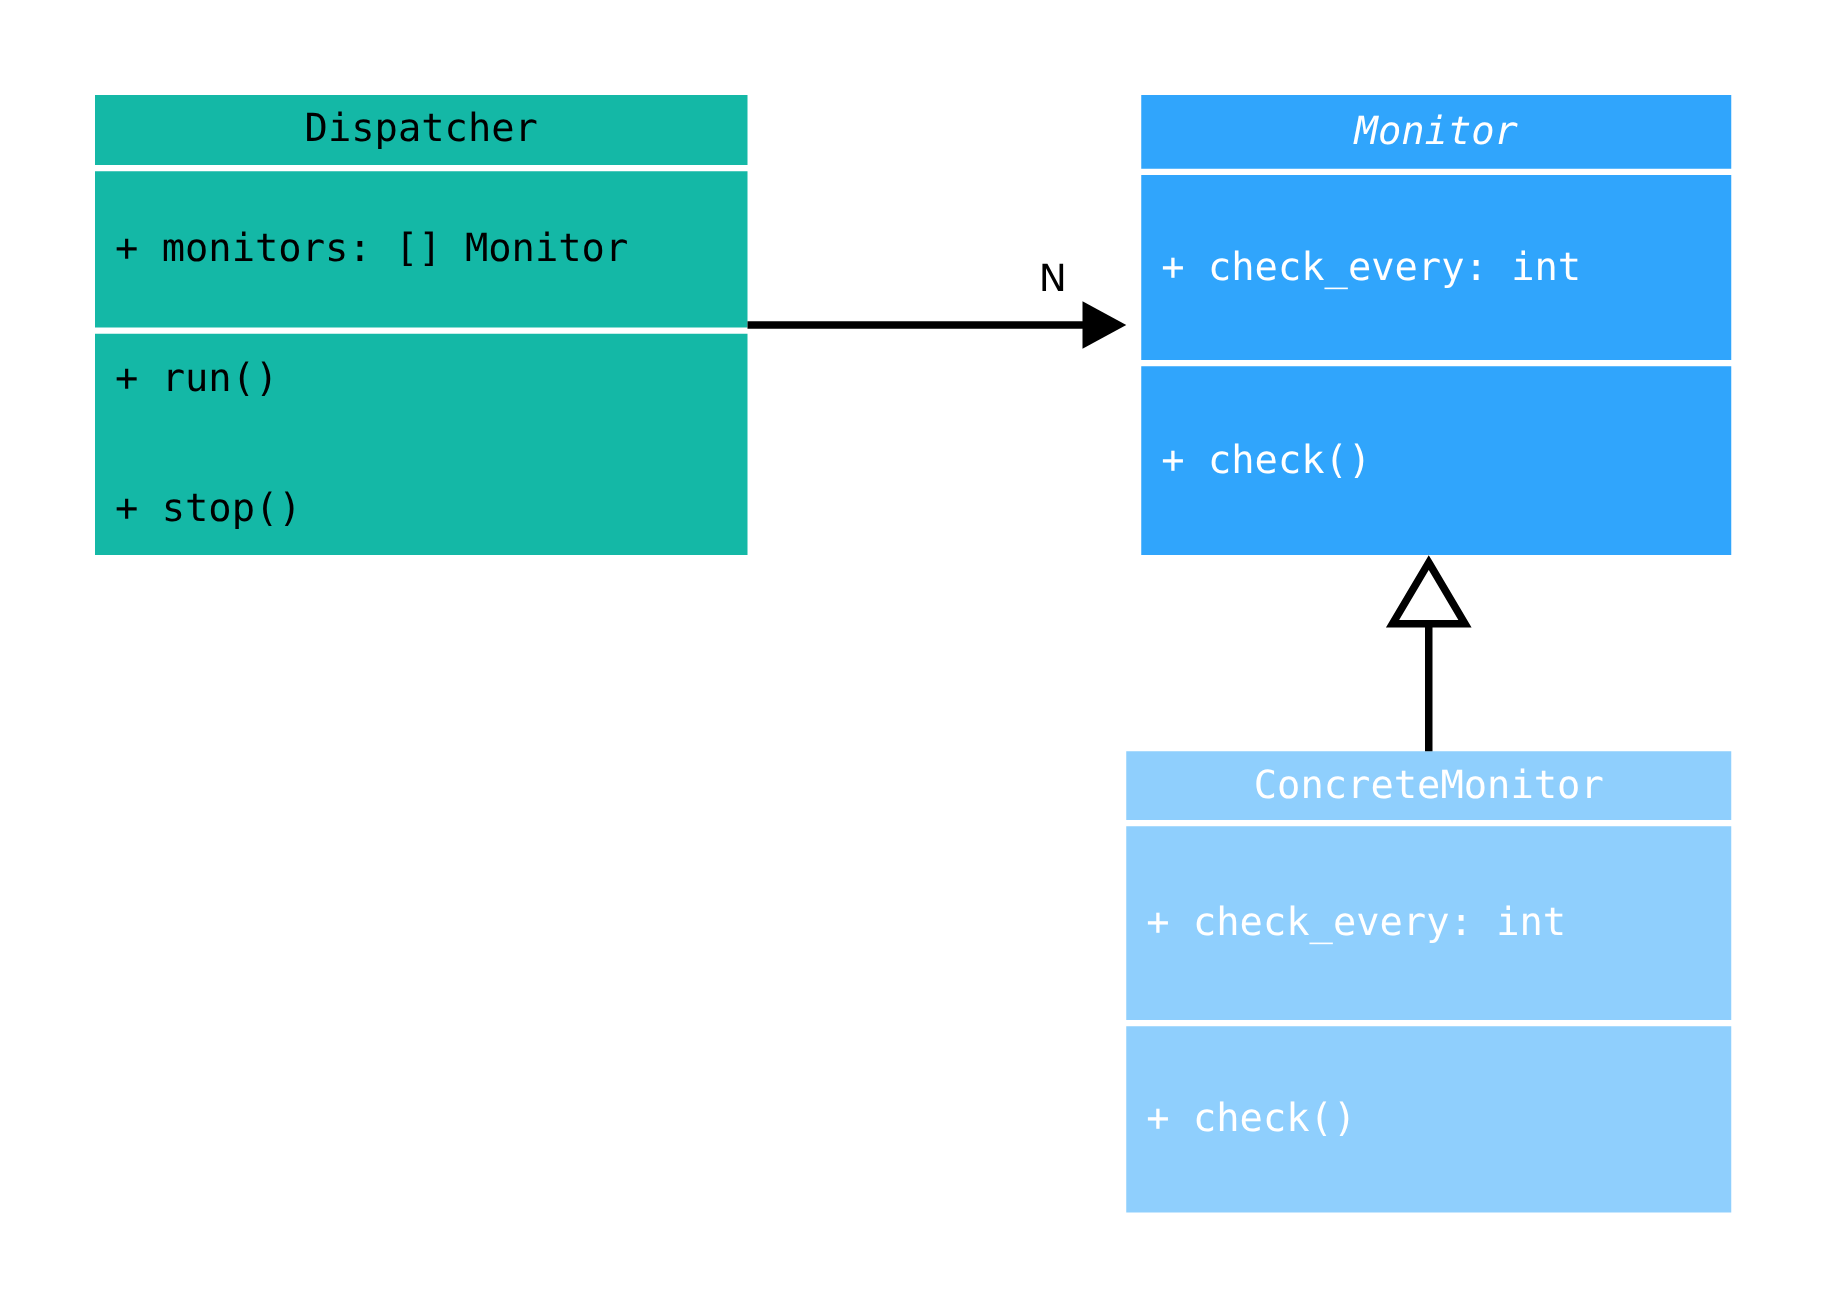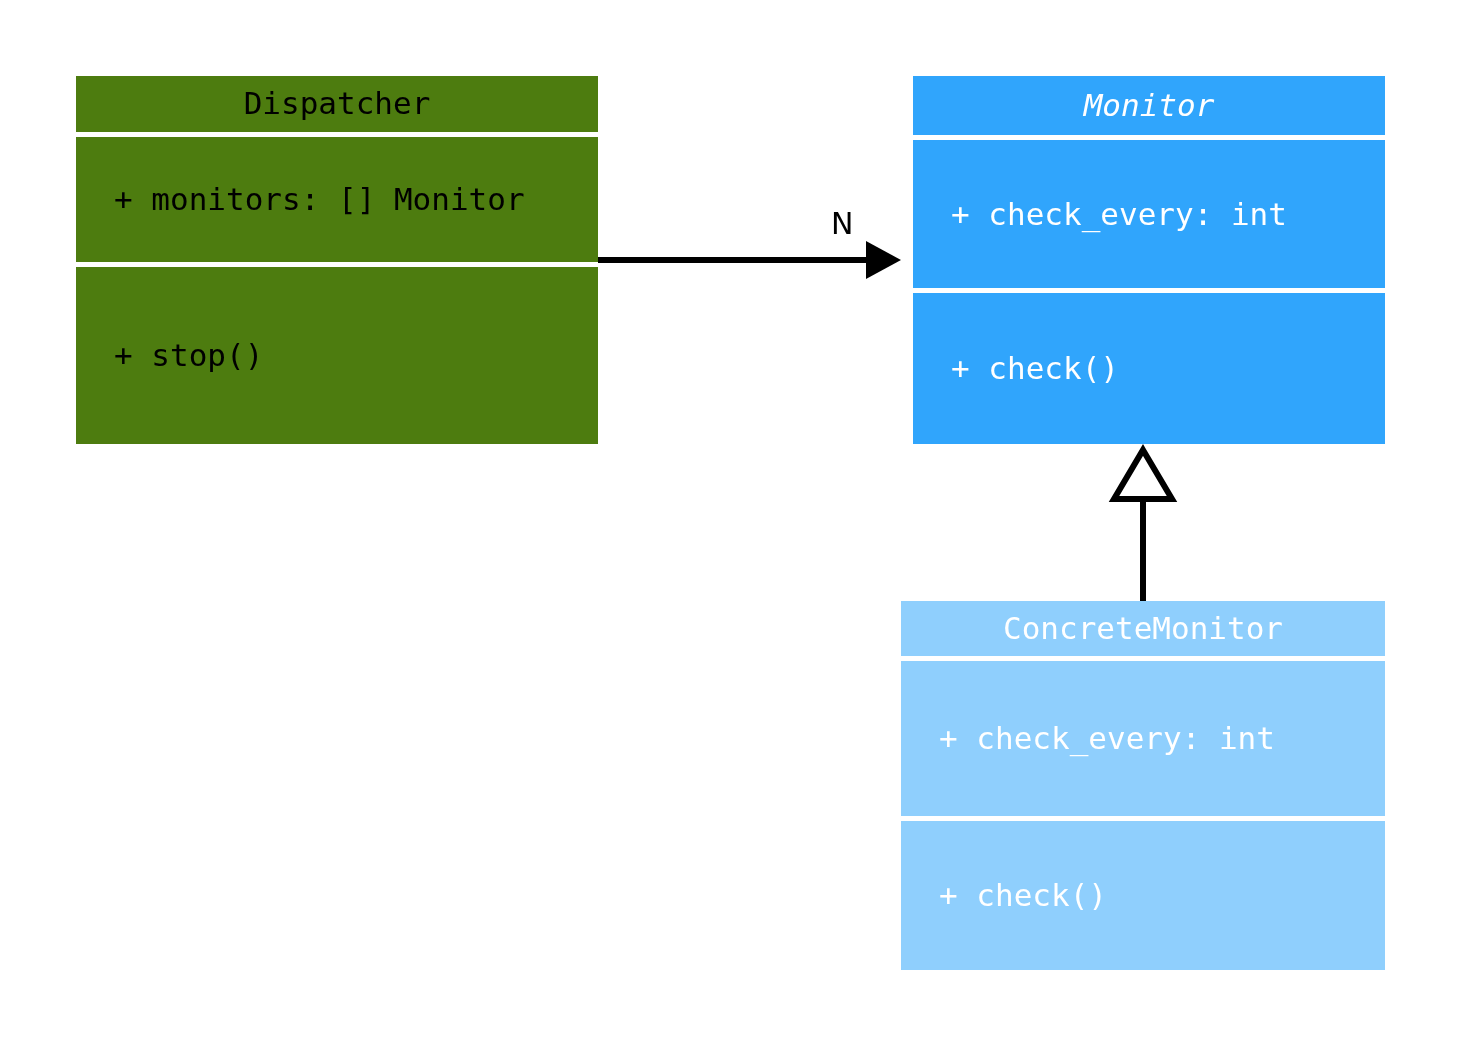--- a/index.html
+++ b/index.html
@@ -43,38 +43,38 @@
 
   .class-title {
     text-align: center;
     font-size: 31px;
     line-height: 1.15;
     letter-spacing: 0px;
     white-space: pre;
   }
 
   .member-list {
-    padding-left: 38px;
+    padding-left: 16px;
     font-size: 31px;
     line-height: 1.12;
     white-space: pre;
   }
 
   .member-line {
     white-space: pre;
   }
 
   
   .cls-dispatcher {
     left: 76px;
     top: 76px;
     width: 522px;
     height: 368px;
   }
-  .cls-dispatcher .compartment { background: #4d7c0f; color: #000000; }
+  .cls-dispatcher .compartment { background: #14b8a6; color: #000000; }
   .cls-dispatcher .c-title   { height: 56px; }
   .cls-dispatcher .c-attrs   { height: 125px; }
   .cls-dispatcher .c-methods { height: 177px; }
 
   
   .cls-monitor {
     left: 901px;
     top: 76px;
     width: 484px;
     height: 368px;
@@ -127,20 +127,21 @@
     <div class="compartment c-title">
       <div class="class-title">Dispatcher</div>
     </div>
     <div class="compartment c-attrs">
       <div class="member-list">
         <div class="member-line">+ monitors: [] Monitor</div>
       </div>
     </div>
     <div class="compartment c-methods">
       <div class="member-list">
+        <div class="member-line">+ run()</div>
         <div class="member-line">+ stop()</div>
       </div>
     </div>
   </div>
 
   <div class="uml-class cls-monitor">
     <div class="compartment c-title">
       <div class="class-title title-abstract">Monitor</div>
     </div>
     <div class="compartment c-attrs">

